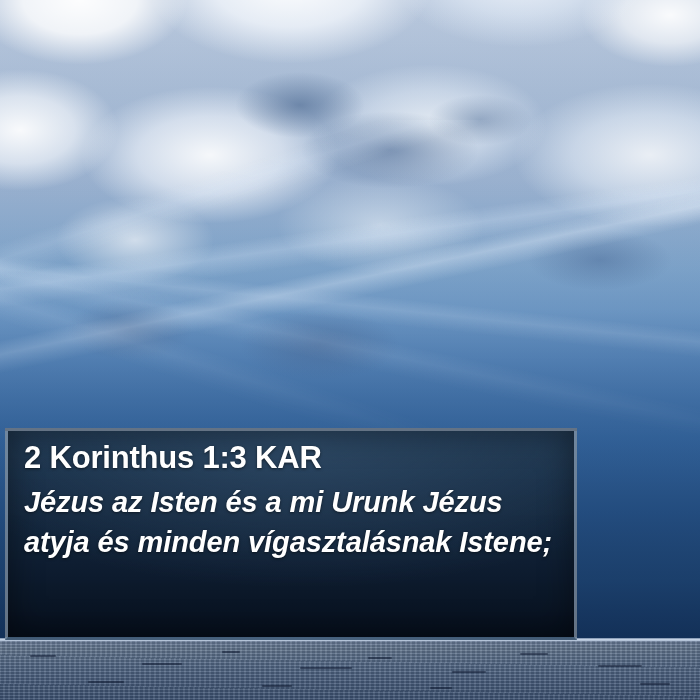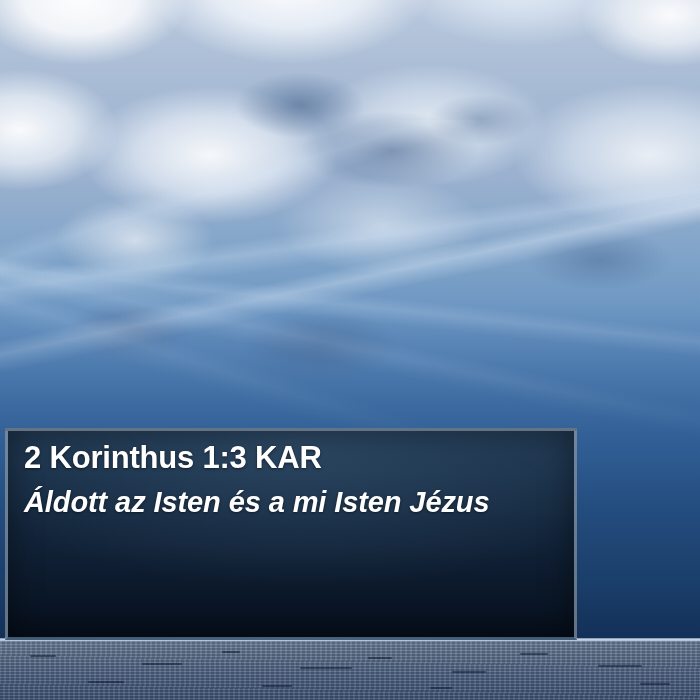--- a/index.html
+++ b/index.html
@@ -193,18 +193,19 @@
     <div class="sea-speck" style="left:88px;  top:40px; width:36px;"></div>
     <div class="sea-speck" style="left:262px; top:44px; width:30px;"></div>
     <div class="sea-speck" style="left:430px; top:46px; width:22px;"></div>
     <div class="sea-speck" style="left:640px; top:42px; width:30px;"></div>
   </div>
 
   <div class="verse-panel">
     <div class="verse-inner">
       <div class="verse-ref">2 Korinthus 1:3 KAR</div>
       <div class="verse-body">
-        <div class="verse-line">Áldott az Isten és a mi Isten Jézus</div>
+        <div class="verse-line">Jézus az Isten és a mi Urunk Jézus</div>
+        <div class="verse-line">atyja és minden vígasztalásnak Istene;</div>
       </div>
     </div>
   </div>
 
 </div>
 
 </body></html>

